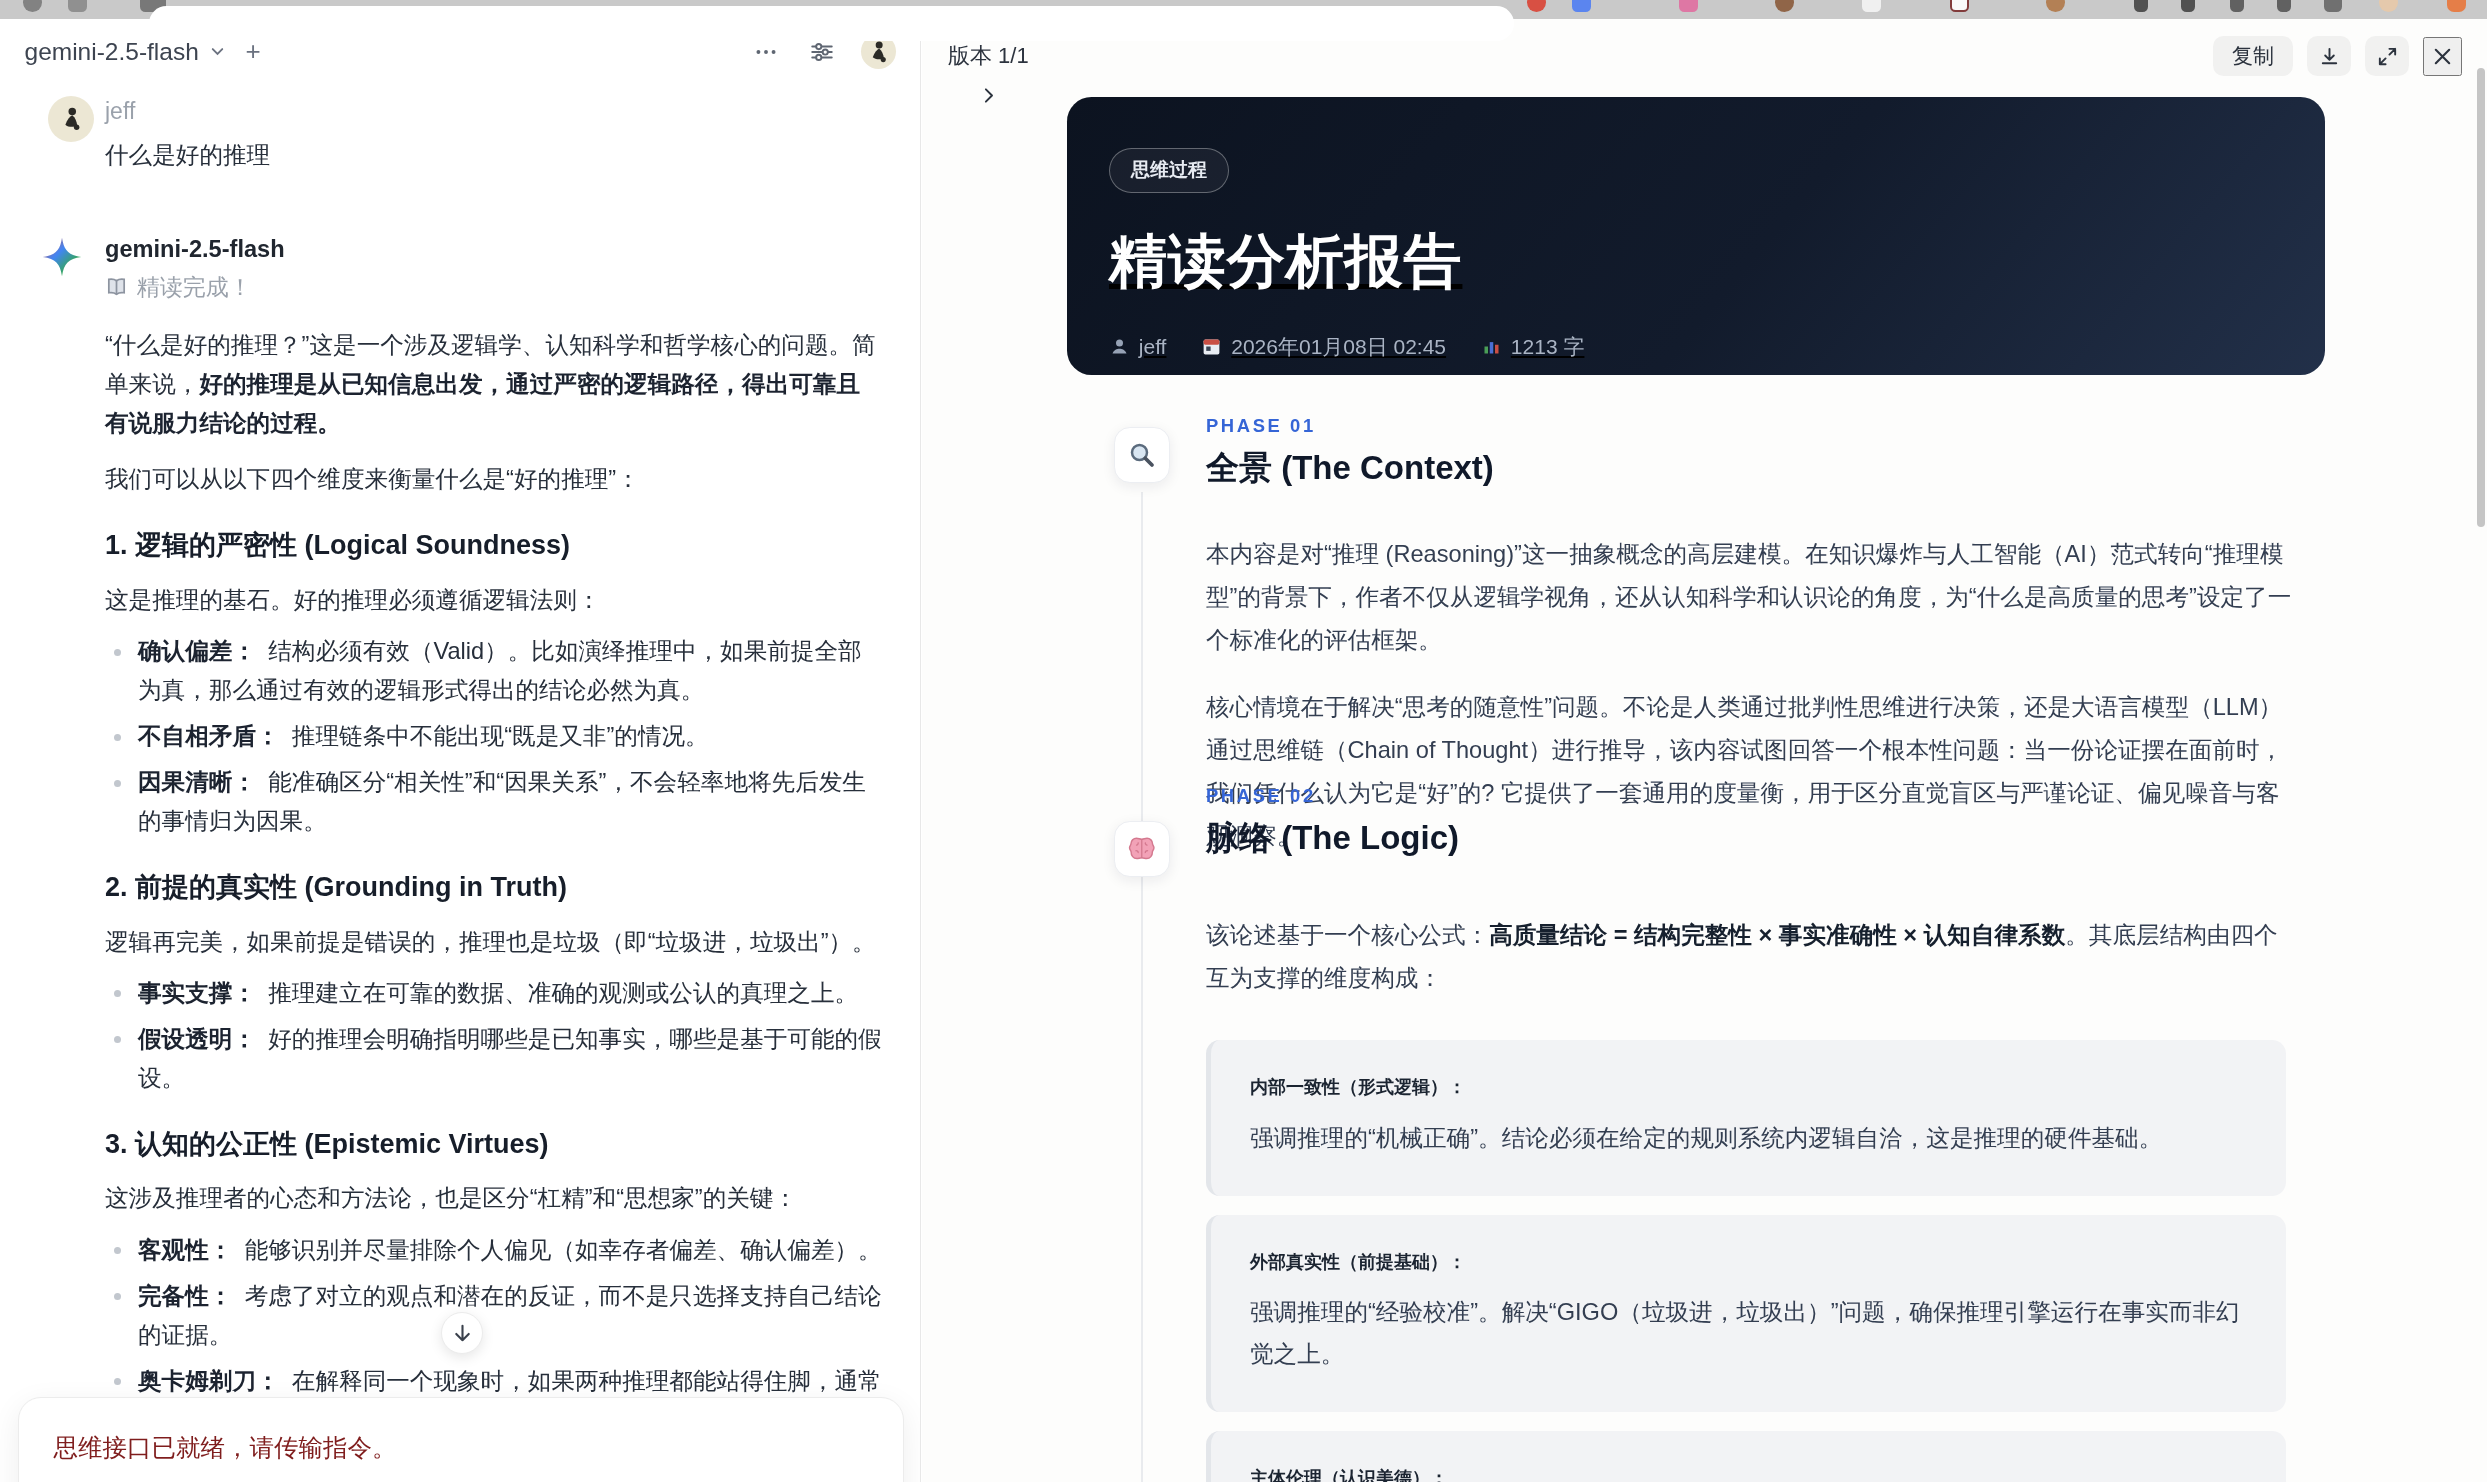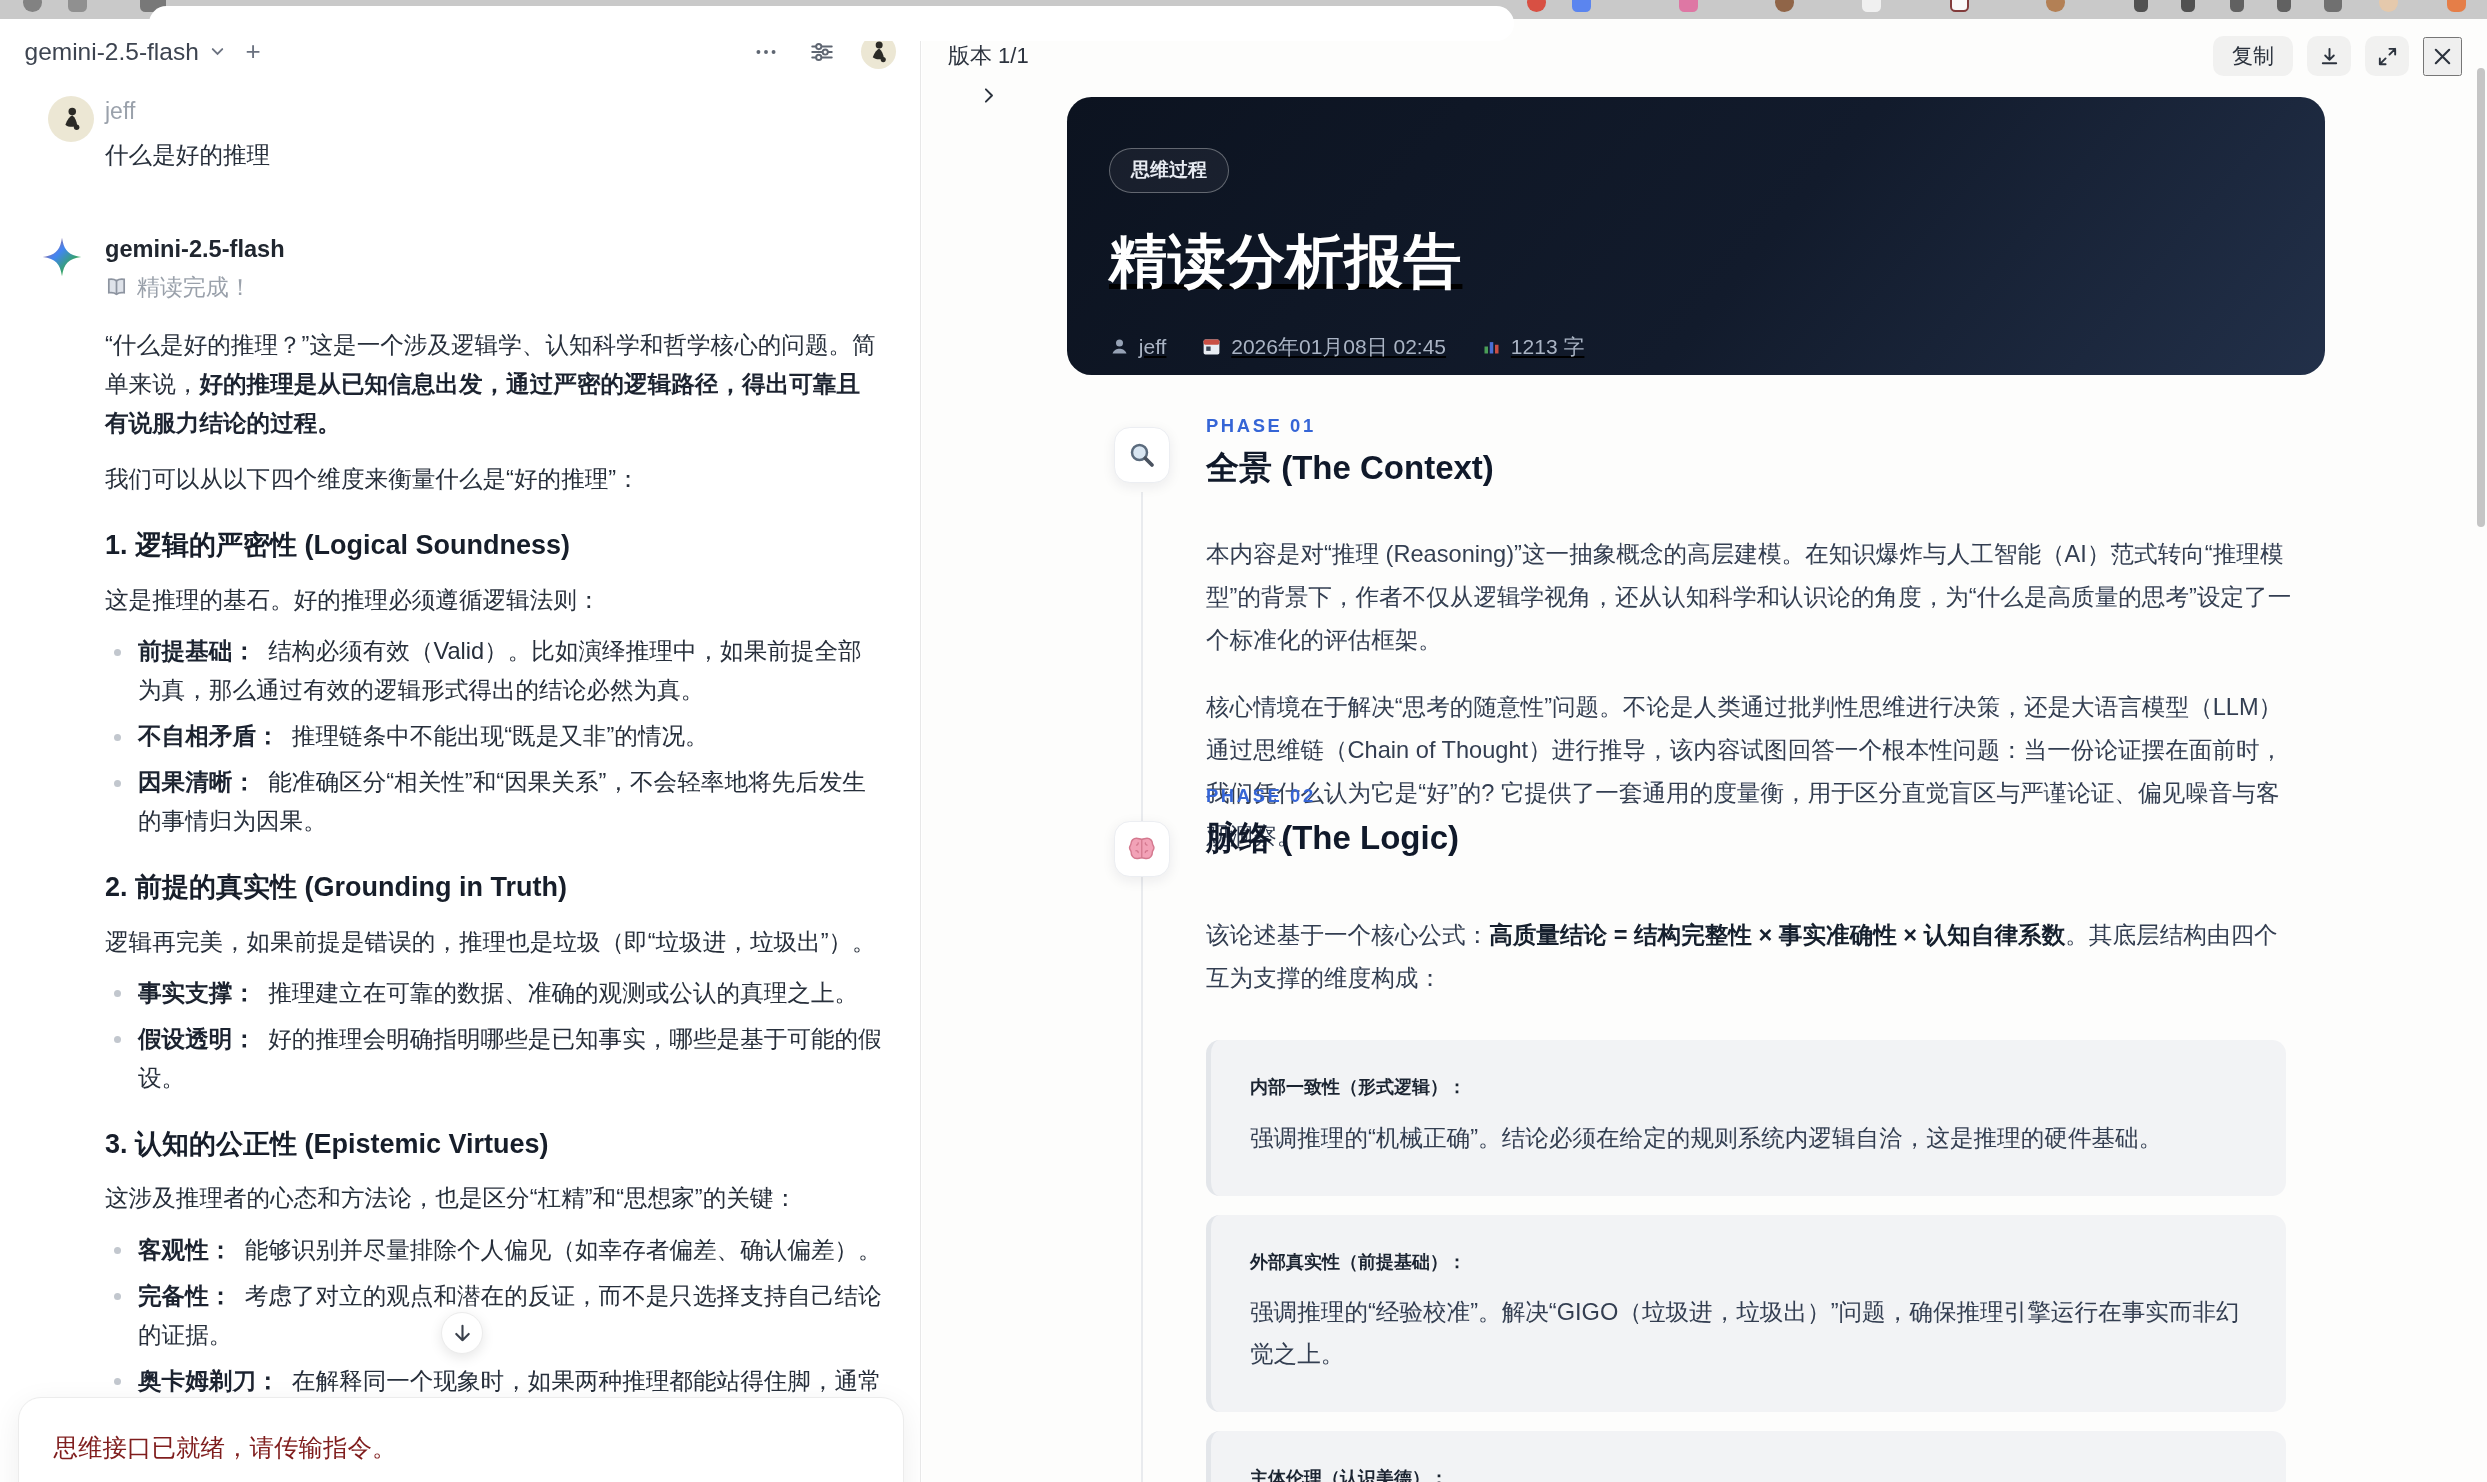--- a/index.html
+++ b/index.html
@@ -195,21 +195,21 @@
             <span>精读完成！</span>
           </div>
 
           <div class="md">
             <p><span>“什么是好的推理？”这是一个涉及逻辑学、认知科学和哲学核心的问题。简单来说，</span><b>好的推理是从已知信息出发，通过严密的逻辑路径，得出可靠且有说服力结论的过程。</b></p>
             <p>我们可以从以下四个维度来衡量什么是“好的推理”：</p>
 
             <h3>1. 逻辑的严密性 (Logical Soundness)</h3>
             <p>这是推理的基石。好的推理必须遵循逻辑法则：</p>
             <ul>
-              <li><span class="term">前提基础：</span><span>结构必须有效（Valid）。比如演绎推理中，如果前提全部为真，那么通过有效的逻辑形式得出的结论必然为真。</span></li>
+              <li><span class="term">确认偏差：</span><span>结构必须有效（Valid）。比如演绎推理中，如果前提全部为真，那么通过有效的逻辑形式得出的结论必然为真。</span></li>
               <li><span class="term">不自相矛盾：</span><span>推理链条中不能出现“既是又非”的情况。</span></li>
               <li><span class="term">因果清晰：</span><span>能准确区分“相关性”和“因果关系”，不会轻率地将先后发生的事情归为因果。</span></li>
             </ul>
 
             <h3>2. 前提的真实性 (Grounding in Truth)</h3>
             <p>逻辑再完美，如果前提是错误的，推理也是垃圾（即“垃圾进，垃圾出”）。</p>
             <ul>
               <li><span class="term">事实支撑：</span><span>推理建立在可靠的数据、准确的观测或公认的真理之上。</span></li>
               <li><span class="term">假设透明：</span><span>好的推理会明确指明哪些是已知事实，哪些是基于可能的假设。</span></li>
             </ul>

